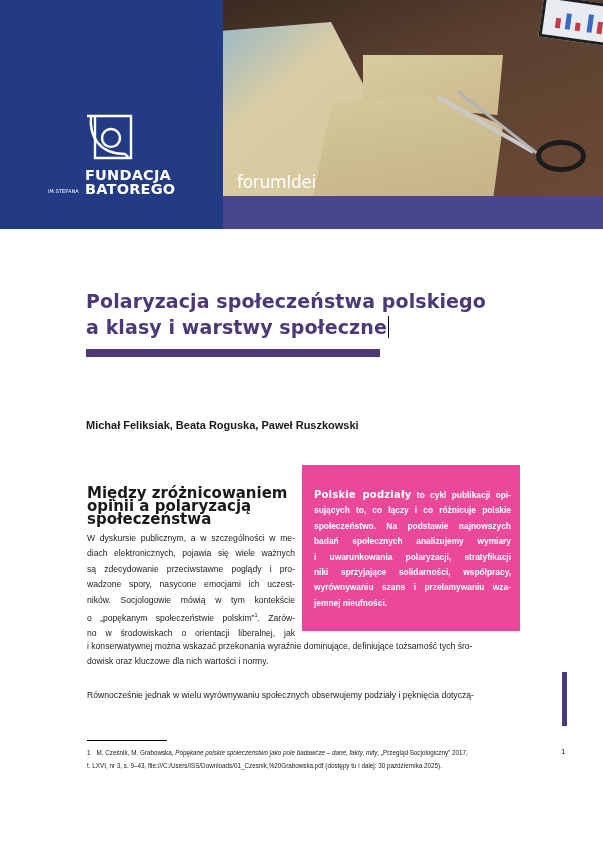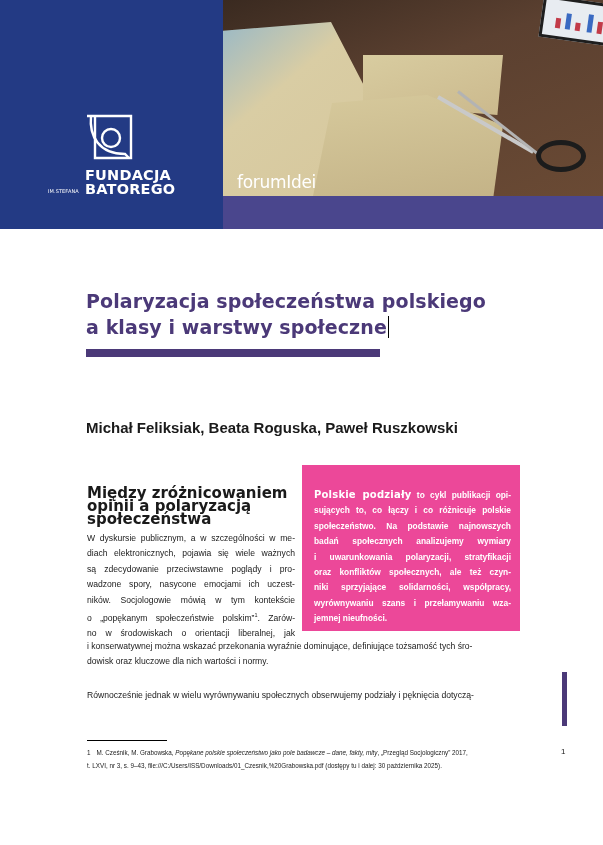--- a/index.html
+++ b/index.html
@@ -19,21 +19,21 @@
   .photo-scissors2 { position: absolute; left: 235px; top: 90px; width: 100px; height: 3px; background: #b3b3b3; transform: rotate(38deg); transform-origin: left; }
   .photo-handle { position: absolute; left: 313px; top: 140px; width: 40px; height: 22px; border: 5px solid #1c1c1c; border-radius: 50%; }
   .photo-tablet { position: absolute; left: 318px; top: 0; width: 70px; height: 36px; background: #e8ecf1; border: 3px solid #1e1e1e; transform: rotate(8deg); }
   .photo-tablet i { position: absolute; bottom: 8px; width: 5px; background: #c23a48; }
   .brand-name { position: absolute; left: 237px; top: 172px; color: #ffffff; font-family: "DejaVu Sans", sans-serif; font-size: 17px; letter-spacing: -0.3px; }
   .purple-strip { position: absolute; left: 223px; top: 196px; width: 380px; height: 33px; background: #4a468d; }
 
   .title { position: absolute; left: 86px; top: 288px; color: #4b3978; font-family: "DejaVu Sans", sans-serif; font-weight: bold; font-size: 19px; line-height: 26px; letter-spacing: 0.1px; }
   .title-caret { display: inline-block; width: 1px; height: 22px; background: #000; vertical-align: -4px; margin-left: 1px; }
   .title-rule { position: absolute; left: 86px; top: 349px; width: 294px; height: 8px; background: #4b3978; }
-  .authors { position: absolute; left: 86px; top: 419px; font-family: "Liberation Sans", sans-serif; font-weight: bold; font-size: 15px; color: #1a1a1a; }
+  .authors { position: absolute; left: 86px; top: 419px; font-family: "Liberation Sans", sans-serif; font-weight: bold; font-size: 11px; color: #1a1a1a; }
 
   .section-h { position: absolute; left: 87px; top: 487px; width: 210px; font-family: "DejaVu Sans", sans-serif; font-weight: bold; font-size: 15px; line-height: 13px; color: #1a1a1a; }
   .body-col { position: absolute; left: 87px; top: 531px; width: 208px; font-family: "Liberation Sans", sans-serif; font-size: 8.6px; line-height: 15.4px; text-align: justify; color: #1a1a1a; }
   .body-col .ln { display: block; text-align-last: justify; white-space: nowrap; }
   .body-full { position: absolute; left: 87px; width: 434px; font-family: "Liberation Sans", sans-serif; font-size: 8.6px; line-height: 15.4px; color: #1a1a1a; }
   .body-full .ln { display: block; white-space: nowrap; }
   .p1-tail { top: 639px; }
   .p2 { top: 688px; }
 
   .callout { position: absolute; left: 302px; top: 465px; width: 218px; height: 166px; background: #ec4899; }
@@ -105,21 +105,20 @@
   <span class="ln">no w środowiskach o orientacji liberalnej, jak</span>
 </div>
 
 <div class="callout">
   <div class="callout-text">
     <span class="ln"><span class="lead">Polskie podziały</span><span> to cykl publikacji opi-</span></span>
     <span class="ln">sujących to, co łączy i co różnicuje polskie</span>
     <span class="ln">społeczeństwo. Na podstawie najnowszych</span>
     <span class="ln">badań społecznych analizujemy wymiary</span>
     <span class="ln">i uwarunkowania polaryzacji, stratyfikacji</span>
-    <span class="ln">oraz konfliktów społecznych, ale też czyn-</span>
     <span class="ln">niki sprzyjające solidarności, współpracy,</span>
     <span class="ln">wyrównywaniu szans i przełamywaniu wza-</span>
     <span class="ln" style="text-align-last:left">jemnej nieufności.</span>
   </div>
 </div>
 
 <div class="body-full p1-tail">
   <span class="ln">i konserwatywnej można wskazać przekonania wyraźnie dominujące, definiujące tożsamość tych śro-</span>
   <span class="ln">dowisk oraz kluczowe dla nich wartości i normy.</span>
 </div>

